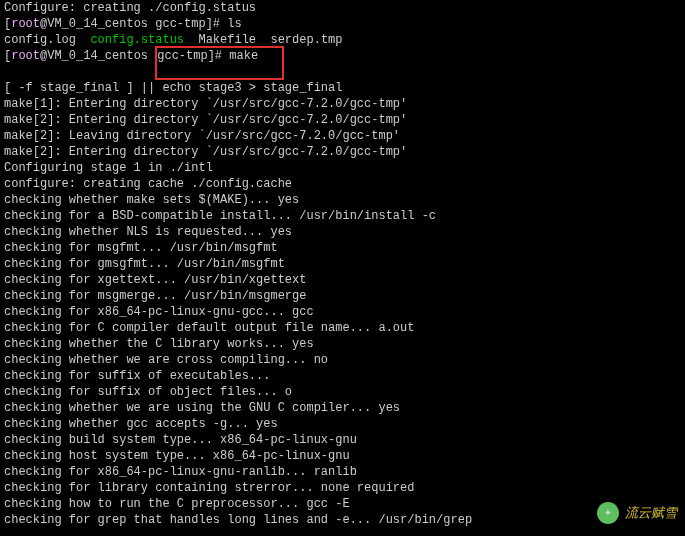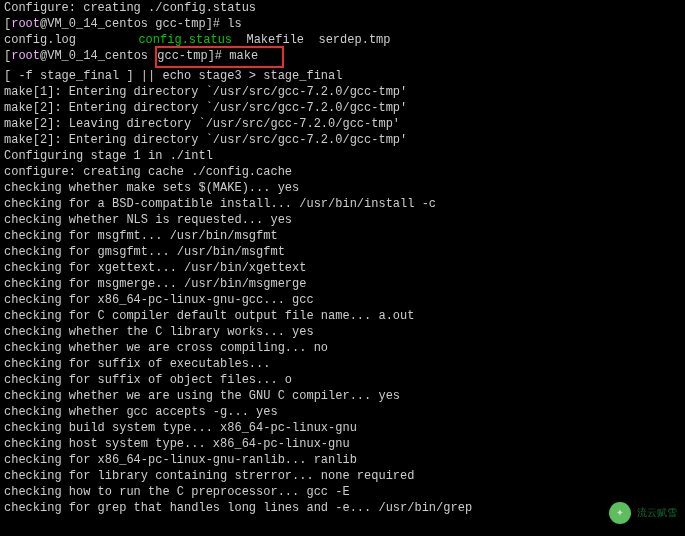--- a/index.html
+++ b/index.html
@@ -9,26 +9,26 @@
       font-family: 'Courier New', monospace;
       font-size: 12px;
       line-height: 16px;
       width: 685px;
       height: 536px;
       overflow: hidden;
       position: relative;
       padding: 0 4px;
     }
     .line { white-space: pre; }
-    .green { color: #00c800; margin-left: 48px; }
+    .green { color: #00c800; }
     .red { color: #f0abfc; }
     .highlight {
       border: 2px solid #e03030;
       display: inline-block;
-      padding: 0 2px 2px 0;
+      padding: 0 2px 14px 0;
       margin-top: -2px;
     }
     .watermark {
       position: absolute;
       right: 8px;
       bottom: 12px;
       display: flex;
       align-items: center;
       opacity: 0.85;
       gap: 6px;
@@ -38,23 +38,24 @@
       height: 22px;
       border-radius: 50%;
       background: #6de06d;
       display: flex;
       align-items: center;
       justify-content: center;
       color: #fff;
       font-size: 13px;
     }
     .watermark .txt {
-      color: #15803d;
-      font-size: 10px;
+      color: #fde047;
+      font-size: 13px;
       font-family: sans-serif;
+      font-style: italic;
     }
     #term { padding-top: 0; }
   </style>
 </head>
 <body>
 
 <div id="term">
   <div class="line">Configure: creating ./config.status</div>
   <div class="line"><span>[</span><span class="red">root</span><span>@</span><span>VM_0_14_centos</span> <span>gcc-tmp</span><span>]# </span><span>ls</span></div>
   <div class="line"><span>config.log</span>  <span class="green">config.status</span>  <span>Makefile</span>  <span>serdep.tmp</span></div>

